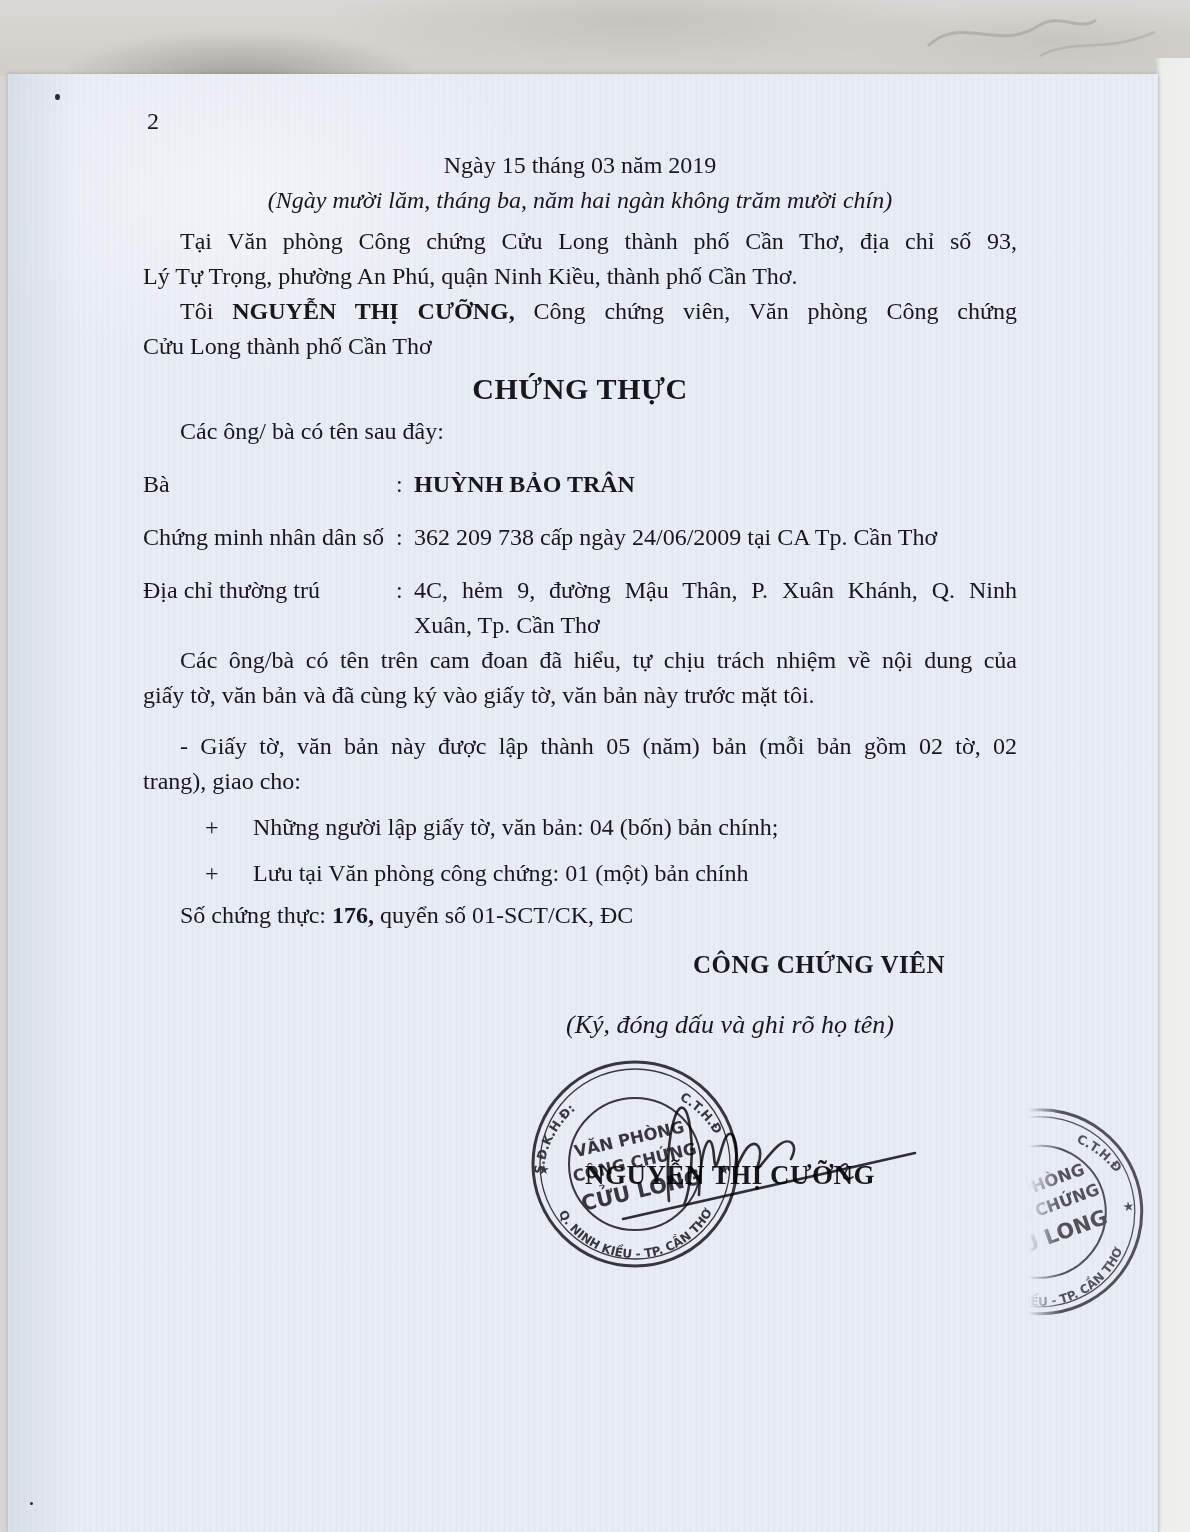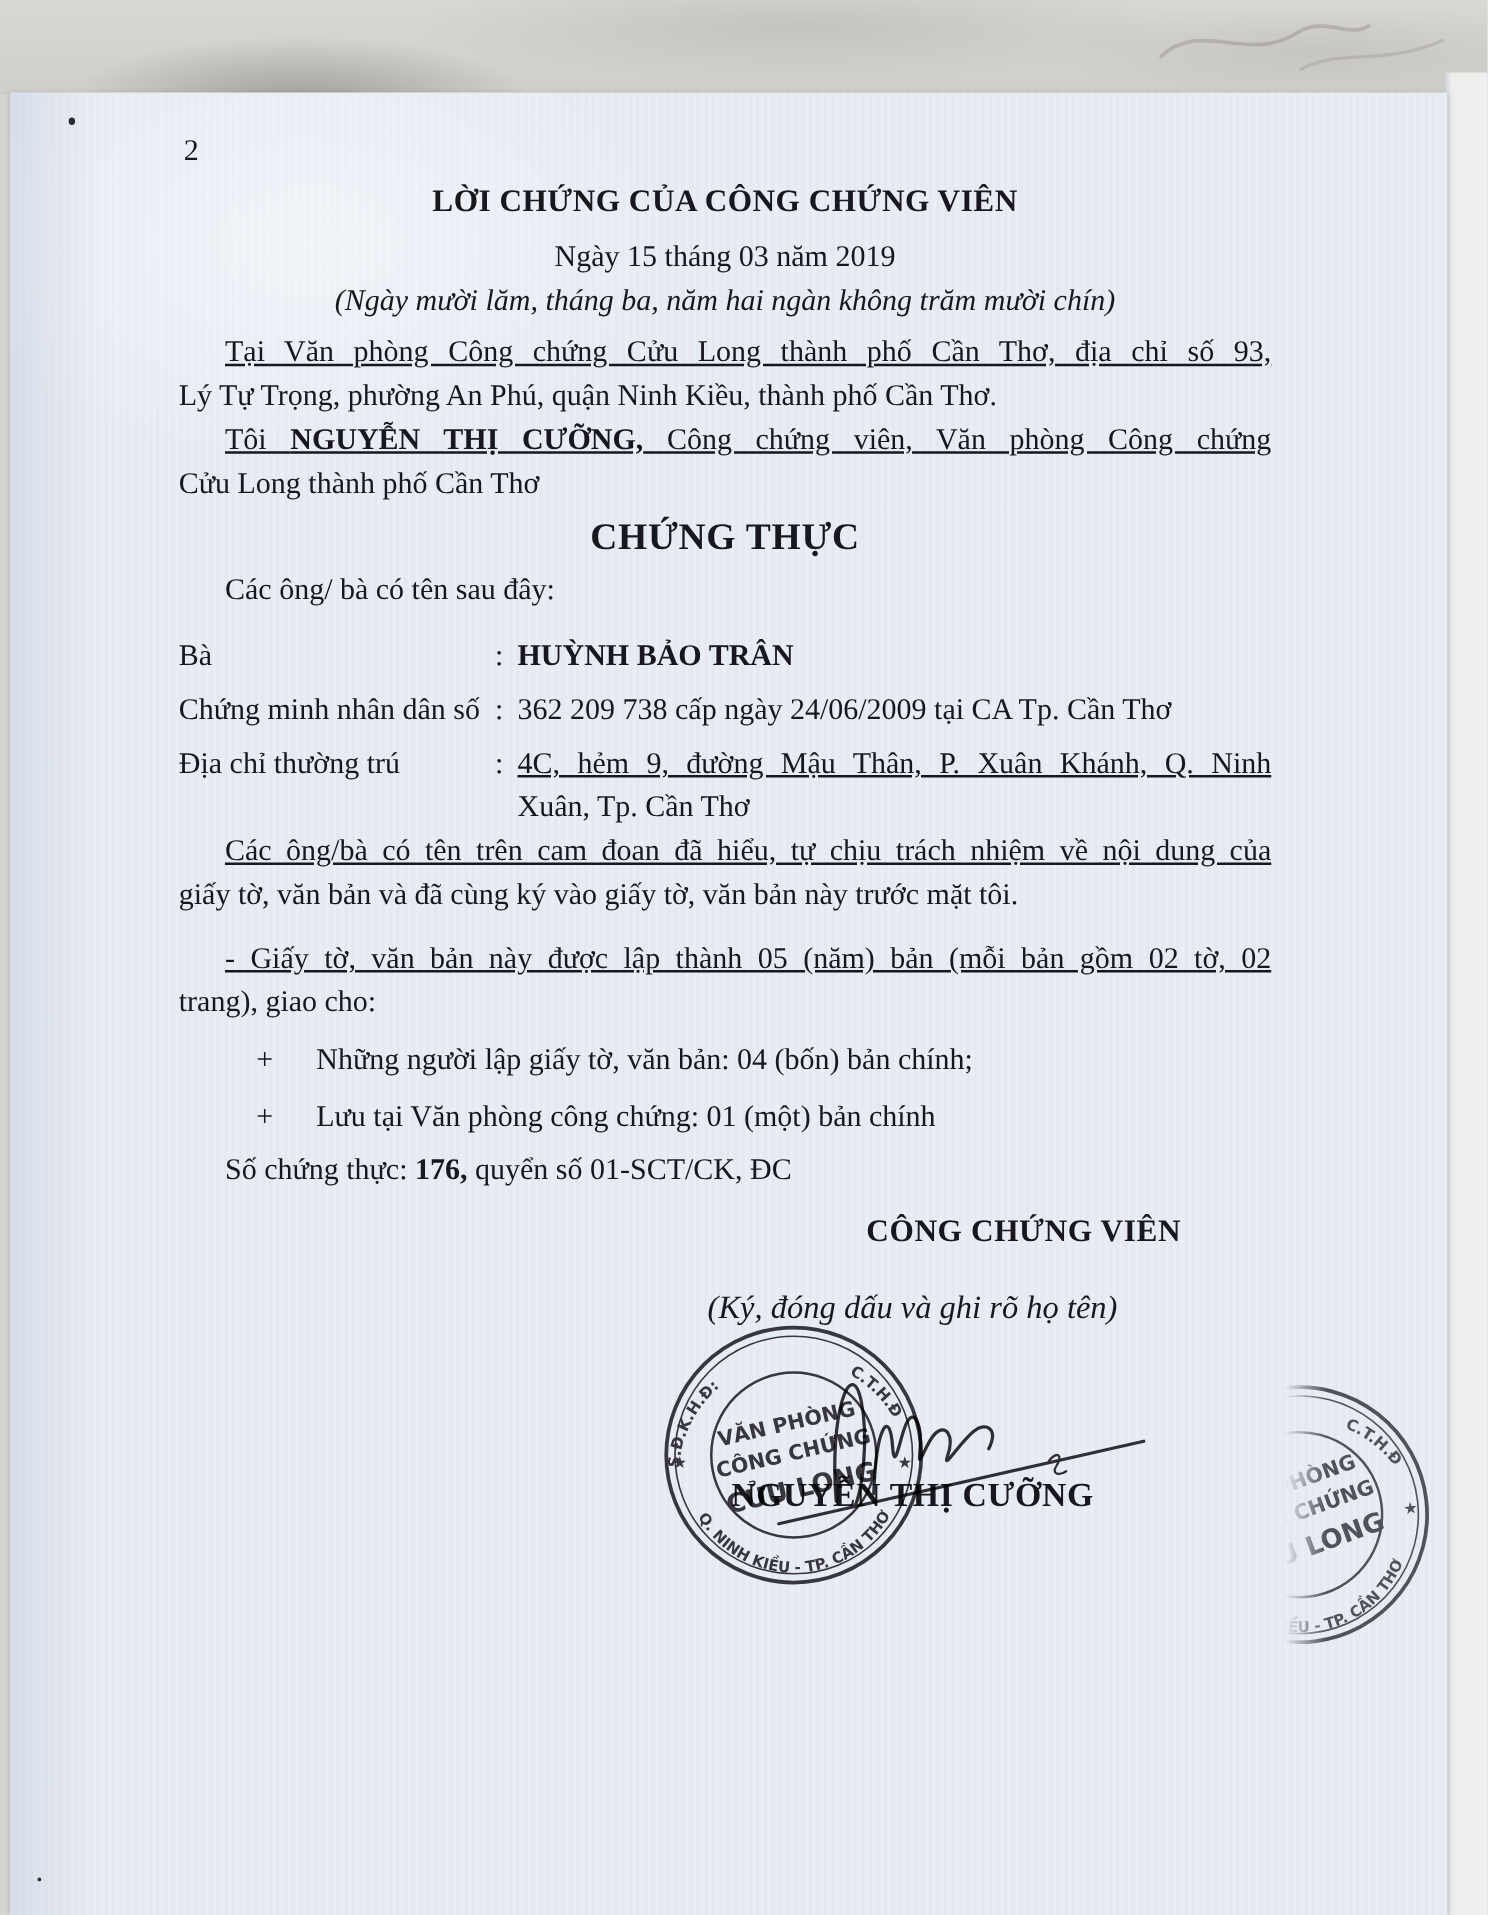--- a/index.html
+++ b/index.html
@@ -36,29 +36,29 @@
   }
   .speck{position:absolute;background:#2a2a2e;border-radius:50%;}
   .page-number{position:absolute;left:139px;top:34px;font-size:24px;}
   .content{
     position:absolute;left:135px;top:64px;width:874px;
     font-size:24px;line-height:35px;
   }
   .center{text-align:center;}
   .bold{font-weight:bold;}
   .italic{font-style:italic;}
-  .jf{text-align:justify;text-align-last:justify;text-decoration:underline;}
+  .jf{text-align:justify;text-align-last:justify;}
   .ind{text-indent:37px;}
   .doc-title{font-size:25px;letter-spacing:.4px;margin-top:6px;}
   .date-line{margin-top:10px;font-size:24px;}
   .certify-heading{font-size:30px;letter-spacing:.6px;margin-top:7px;}
   .persons-intro{margin-top:8px;}
   .field-row{display:flex;}
   .fr-1{margin-top:18px;}
-  .fr-2{margin-top:8px;}
+  .fr-2{margin-top:18px;}
   .f-label{width:253px;flex:none;}
   .f-colon{width:18px;flex:none;}
   .f-value{flex:1;}
   .para{margin-top:6px;}
   .copies-para{margin-top:16px;}
   .bullet{display:flex;margin-top:11px;padding-left:62px;}
   .b-marker{width:48px;flex:none;}
   .b-text{flex:1;}
   .cert-line{margin-top:7px;text-indent:37px;}
   .signoff{margin-left:372px;width:430px;text-align:center;margin-top:14px;}
@@ -91,21 +91,20 @@
 
 <div class="paper">
 
   <div class="speck" style="left:47px;top:20px;width:5px;height:6px;"></div>
   <div class="speck" style="left:22px;top:1428px;width:3px;height:3px;"></div>
 
   <div class="page-number">2</div>
 
   <div class="content">
 
-    <div class="center bold doc-title">LỜI CHỨNG CỦA CÔNG CHỨNG VIÊN</div>
 
     <div class="center date-line">Ngày 15 tháng 03 năm 2019</div>
     <div class="center italic">(Ngày mười lăm, tháng ba, năm hai ngàn không trăm mười chín)</div>
 
     <div class="para">
       <div class="jf ind">Tại Văn phòng Công chứng Cửu Long thành phố Cần Thơ, địa chỉ số 93,</div>
       <div>Lý Tự Trọng, phường An Phú, quận Ninh Kiều, thành phố Cần Thơ.</div>
     </div>
 
     <div>

